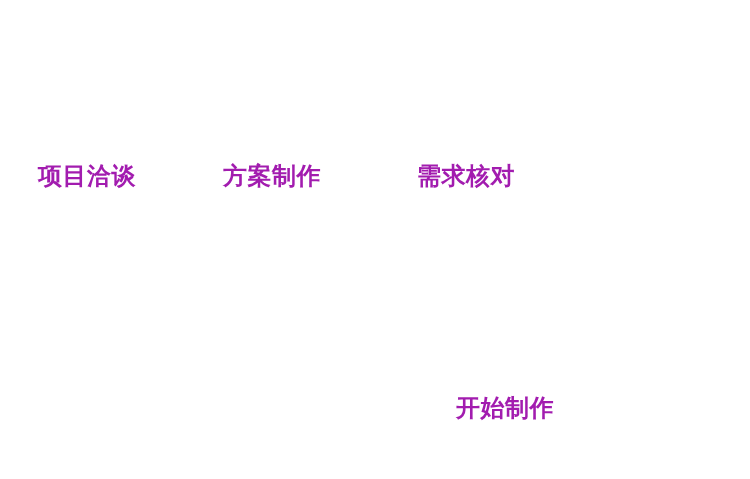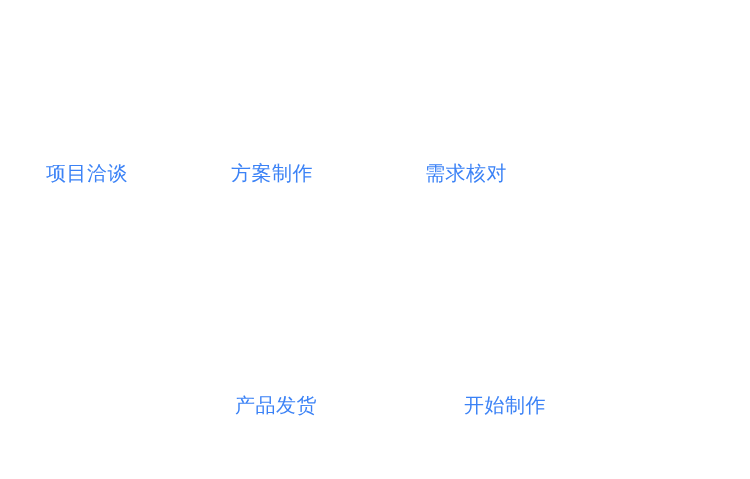--- a/index.html
+++ b/index.html
@@ -11,23 +11,23 @@
     position: relative;
     width: 750px;
     height: 479px;
     background: #ffffff;
     overflow: hidden;
     font-family: "DejaVu Sans", "Liberation Sans", sans-serif;
   }
   .step-label {
     position: absolute;
     transform: translateX(-50%);
-    font-size: 20px;
-    font-weight: normal;
-    color: #3b82f6;
+    font-size: 24px;
+    font-weight: bold;
+    color: #a21caf;
     white-space: nowrap;
     letter-spacing: 0.5px;
   }
   
   .t0 { left: 87px;  top: 160px; }
   .t1 { left: 272px; top: 160px; }
   .t2 { left: 466px; top: 160px; }
   .t3 { left: 661px; top: 160px; }
   
   .b0 { left: 276px; top: 392px; }
@@ -39,18 +39,17 @@
 
 <div class="canvas">
 
   <span class="step-label t0">项目洽谈</span>
 
   <span class="step-label t2">需求核对</span>
 
   <span class="step-label t1">方案制作</span>
 
 
-  <span class="step-label b0">产品发货</span>
 
   <span class="step-label b1">开始制作</span>
 
 
 </div>
 
 </body></html>

